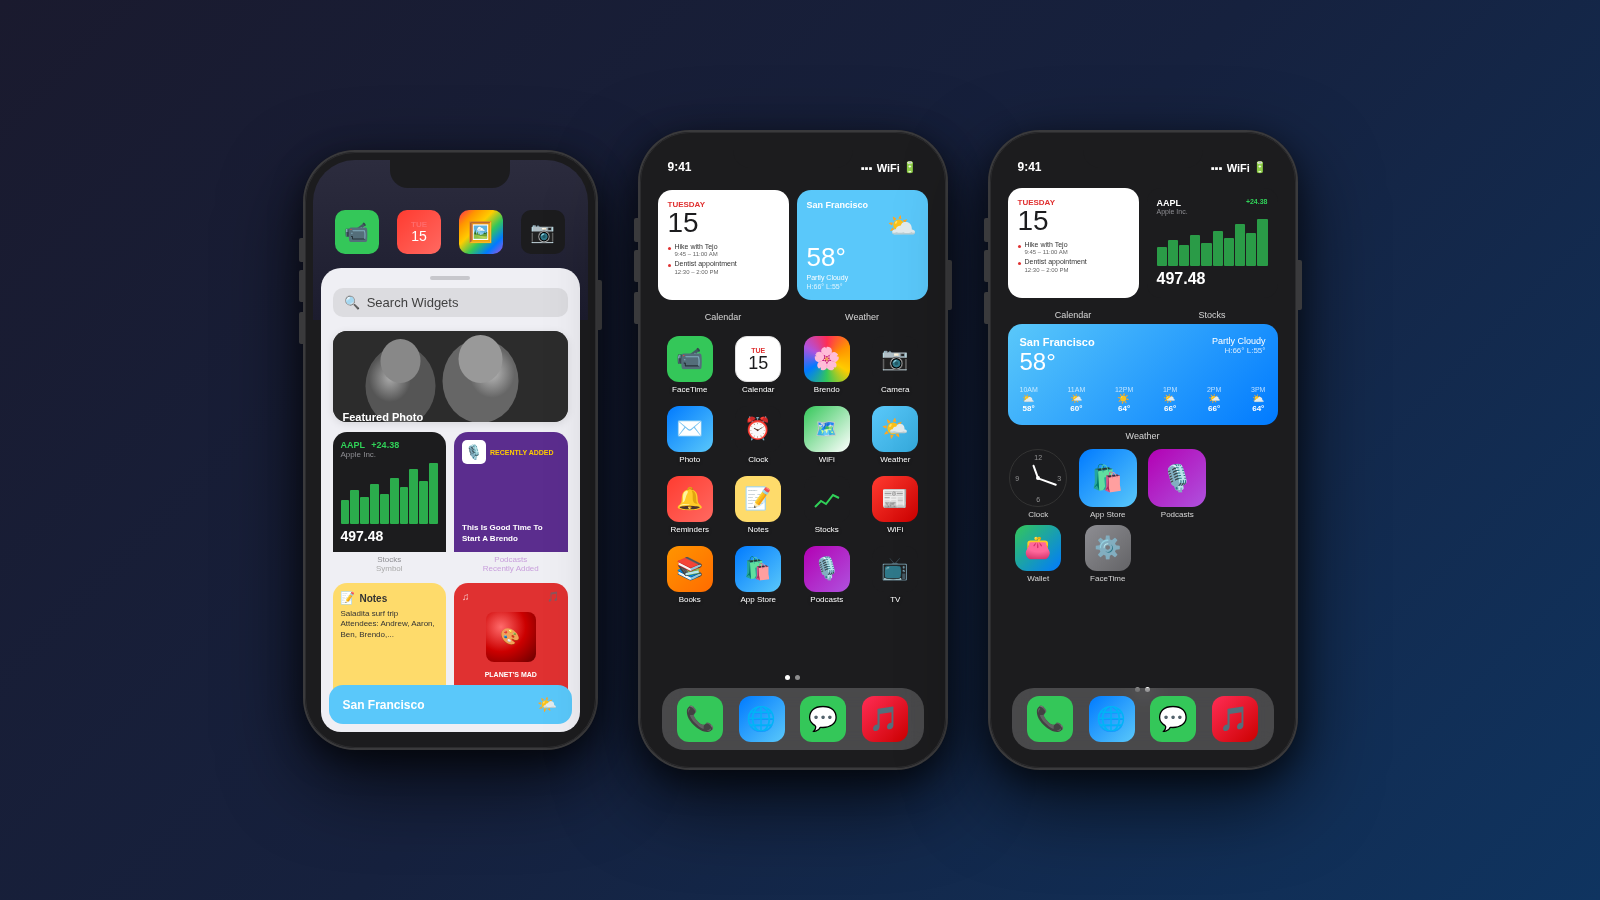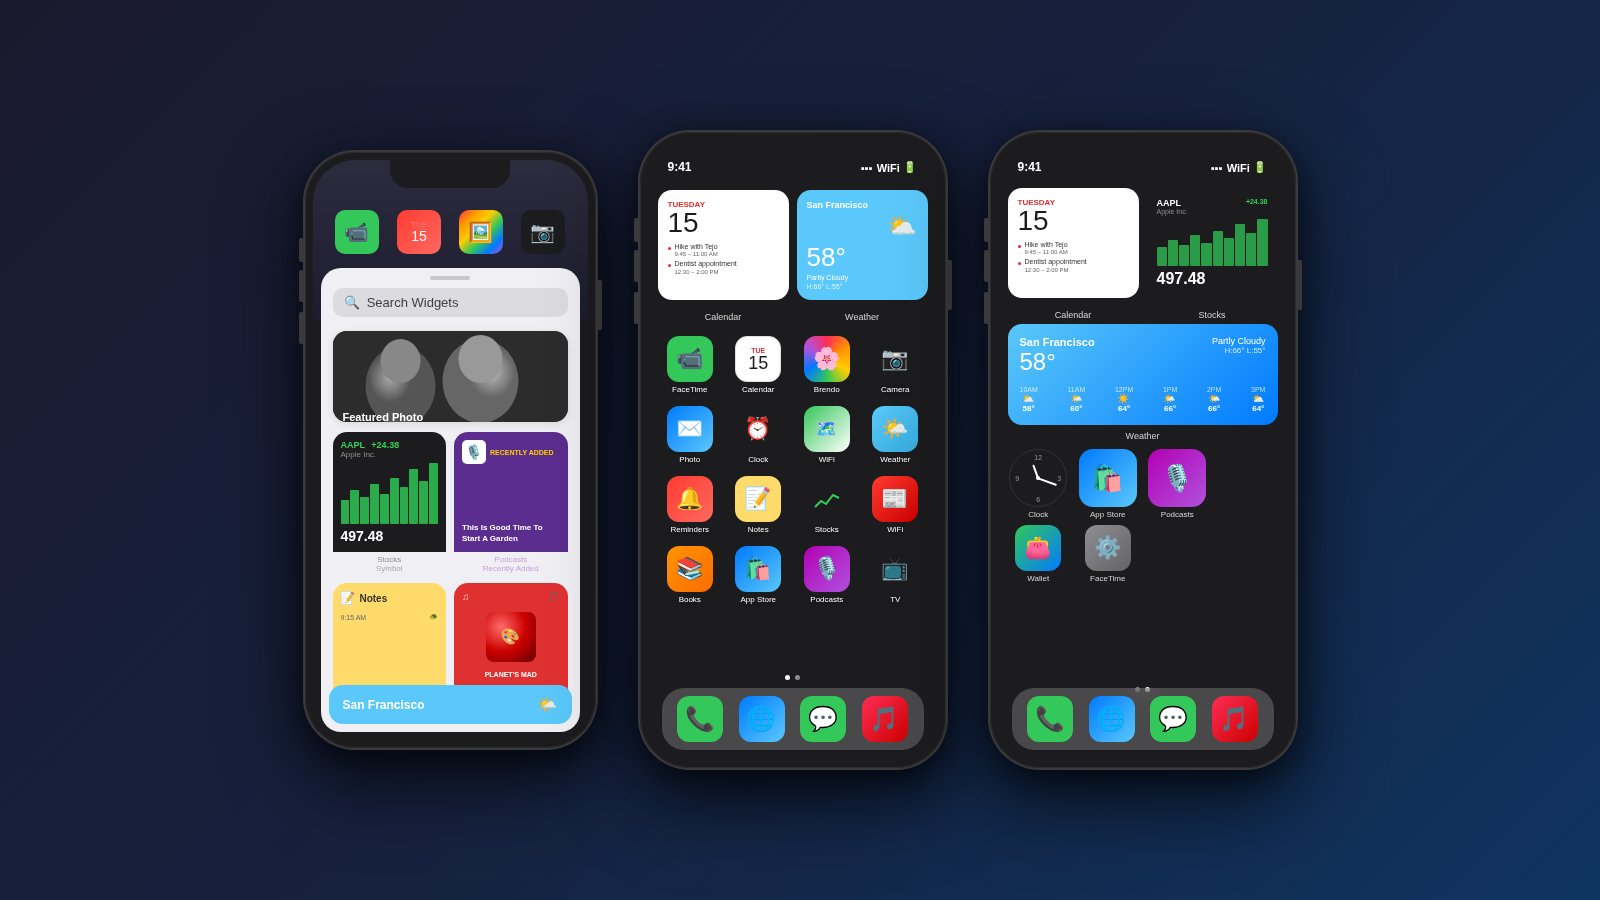--- a/index.html
+++ b/index.html
@@ -567,36 +567,38 @@
               <span style="color:#aaa;">Symbol</span>
             </div>
           </div>
 
           <div class="widget-small">
             <div class="podcasts-widget">
               <div class="podcasts-badge">
                 <div class="podcasts-logo">🎙️</div>
                 <span class="podcasts-recently">RECENTLY ADDED</span>
               </div>
-              <div class="podcasts-title">This Is Good Time To Start A Garden</div>
+              <div class="podcasts-title">This Is Good Time To Start A Brendo</div>
             </div>
             <div class="podcasts-footer">
               <span>Podcasts</span><br>
               <span style="color:#c9a0dc;">Recently Added</span>
             </div>
           </div>
         </div>
 
         <div class="notes-music-row">
           <div class="widget-small">
             <div class="notes-widget-small">
               <div class="notes-header">
                 <span class="notes-icon-small">📝</span>
                 <span class="notes-title-small">Notes</span>
               </div>
+              <div class="notes-content">Saladita surf trip
+Attendees: Andrew, Aaron, Ben, Brendo,...</div>
               <div class="notes-time">
                 <span>9:15 AM</span>
                 <span>🐢</span>
               </div>
             </div>
             <div class="notes-footer">
               <span>Notes</span><br>
               <span style="color:#888;">Note</span>
             </div>
           </div>

